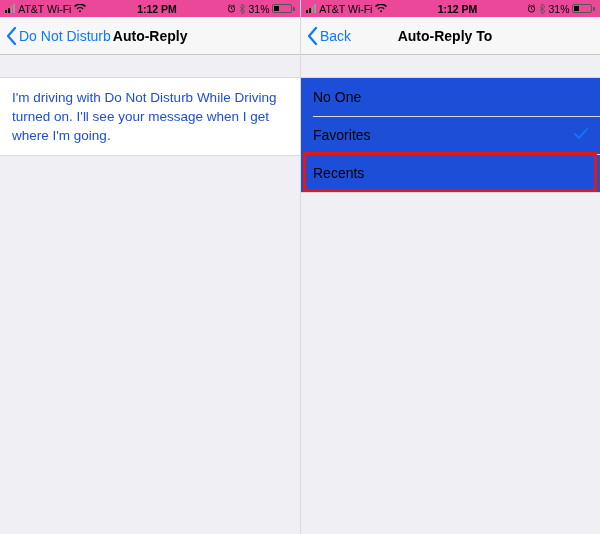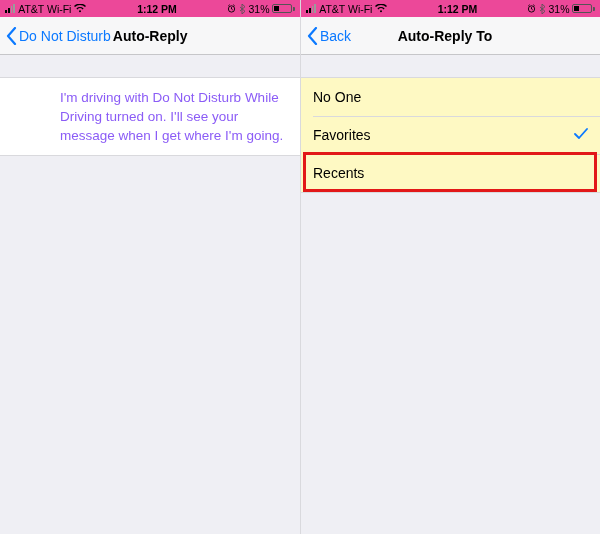--- a/index.html
+++ b/index.html
@@ -83,26 +83,25 @@
   .msg-wrap {
     background: #fff;
     border-top: 1px solid #d9d9dd;
     border-bottom: 1px solid #d9d9dd;
     margin-top: 22px;
     padding: 10px 12px 10px 12px;
   }
   .msg-text {
     font-size: 13.5px;
     line-height: 19px;
-    color: #8b5cf6;
-    margin-left: 48px;
+    color: #1d4ed8;
   }
   
   .list-wrap {
-    background: #fef9c3;
+    background: #1d4ed8;
     border-top: 1px solid #d9d9dd;
     border-bottom: 1px solid #d9d9dd;
     margin-top: 22px;
   }
   .list-item {
     height: 38px;
     display: flex;
     align-items: center;
     justify-content: space-between;
     padding: 0 12px;

